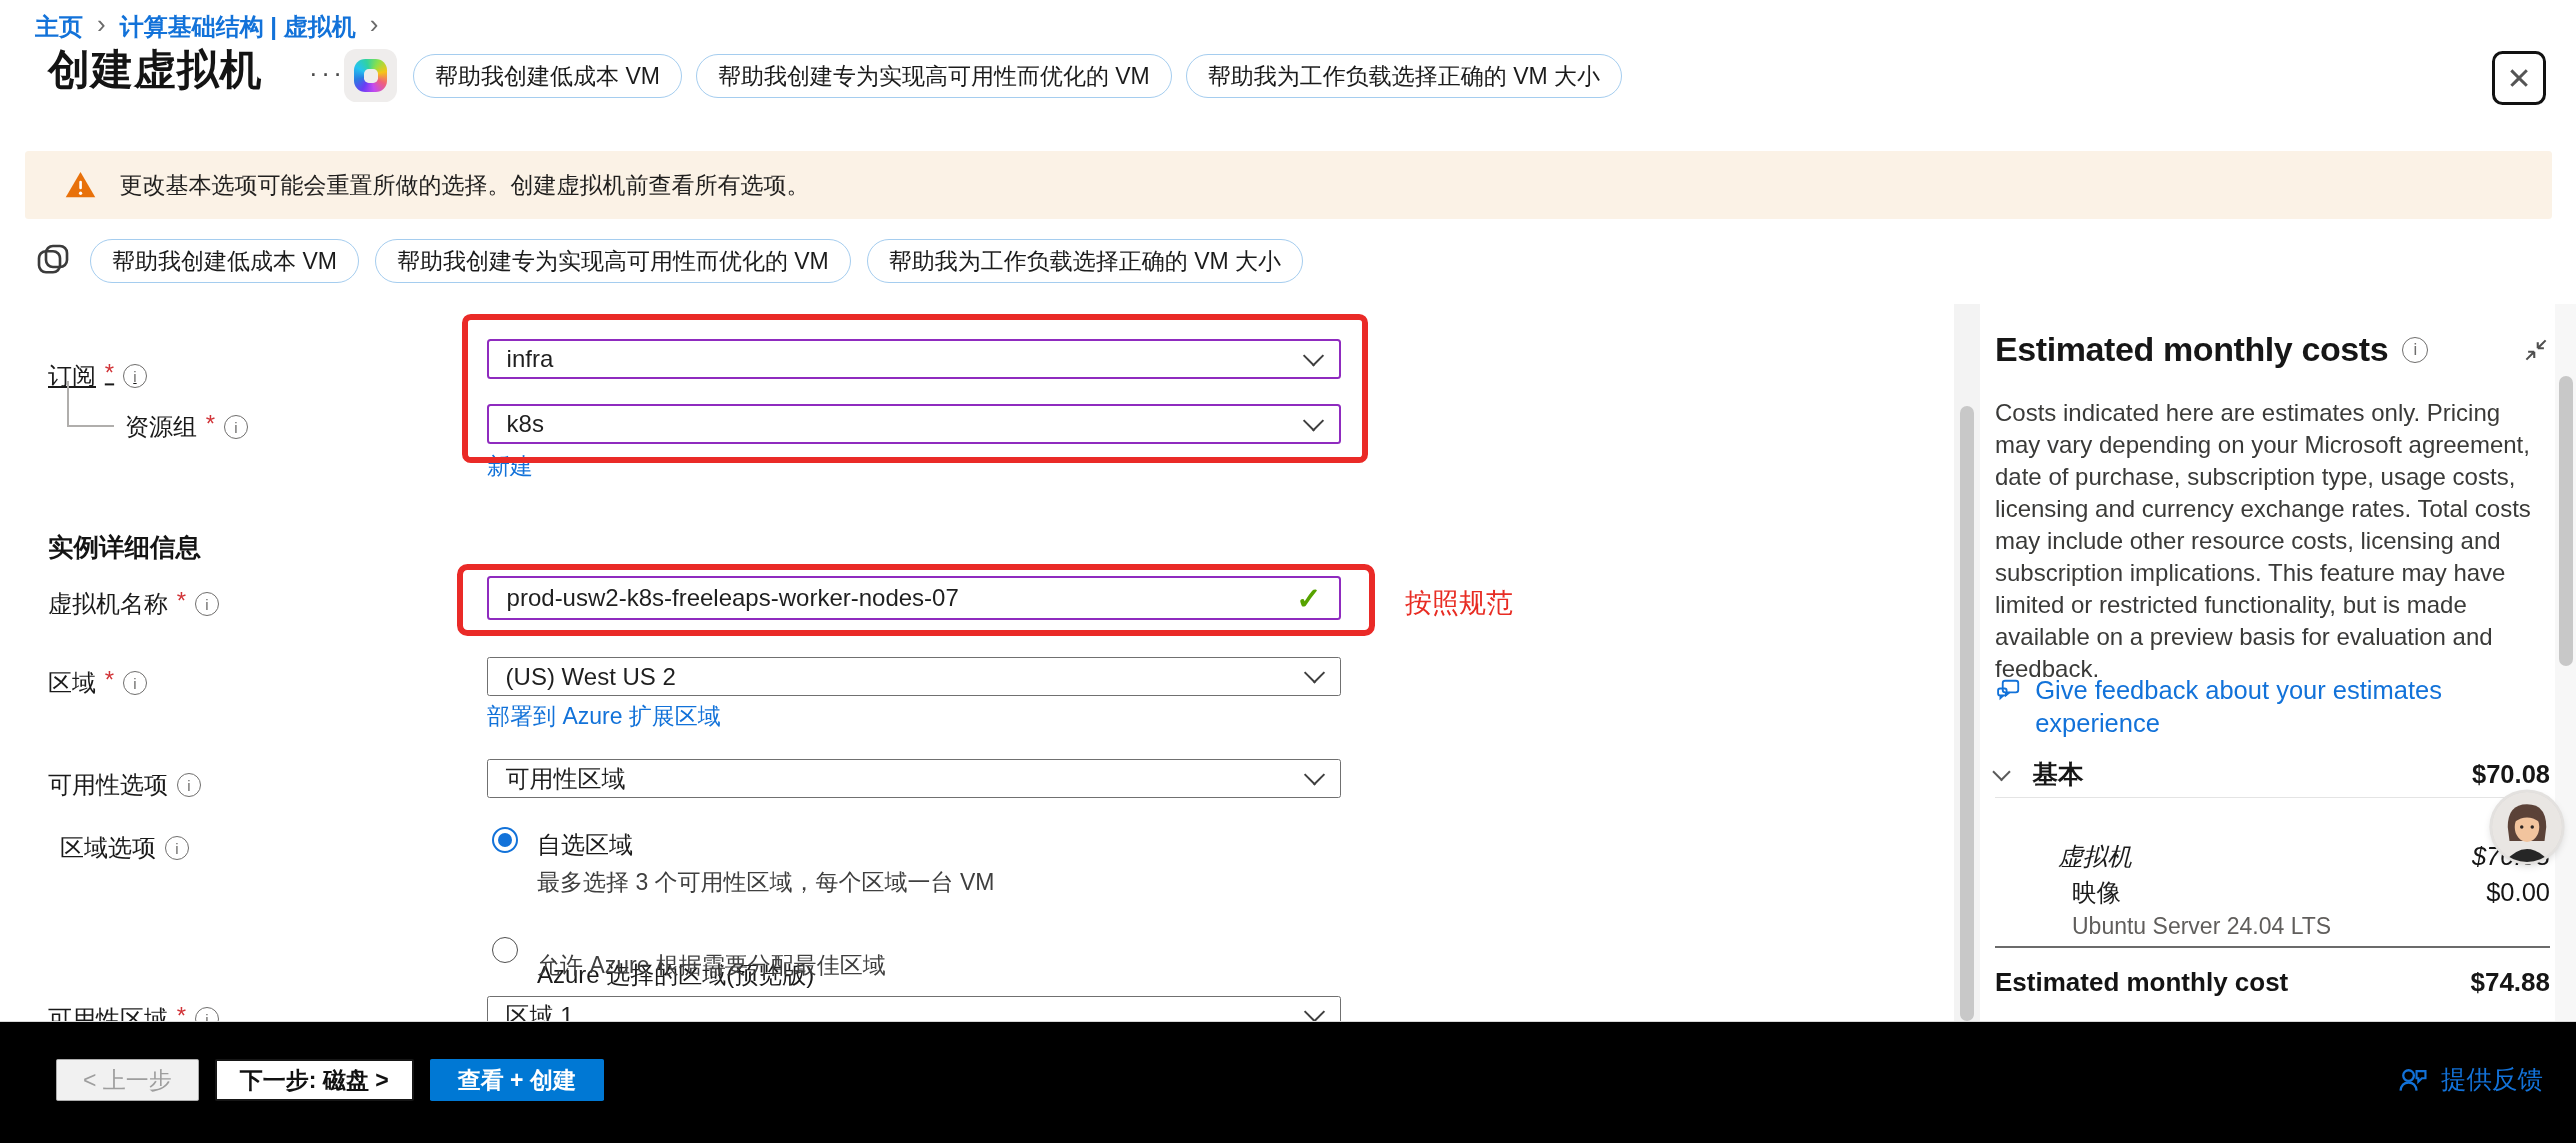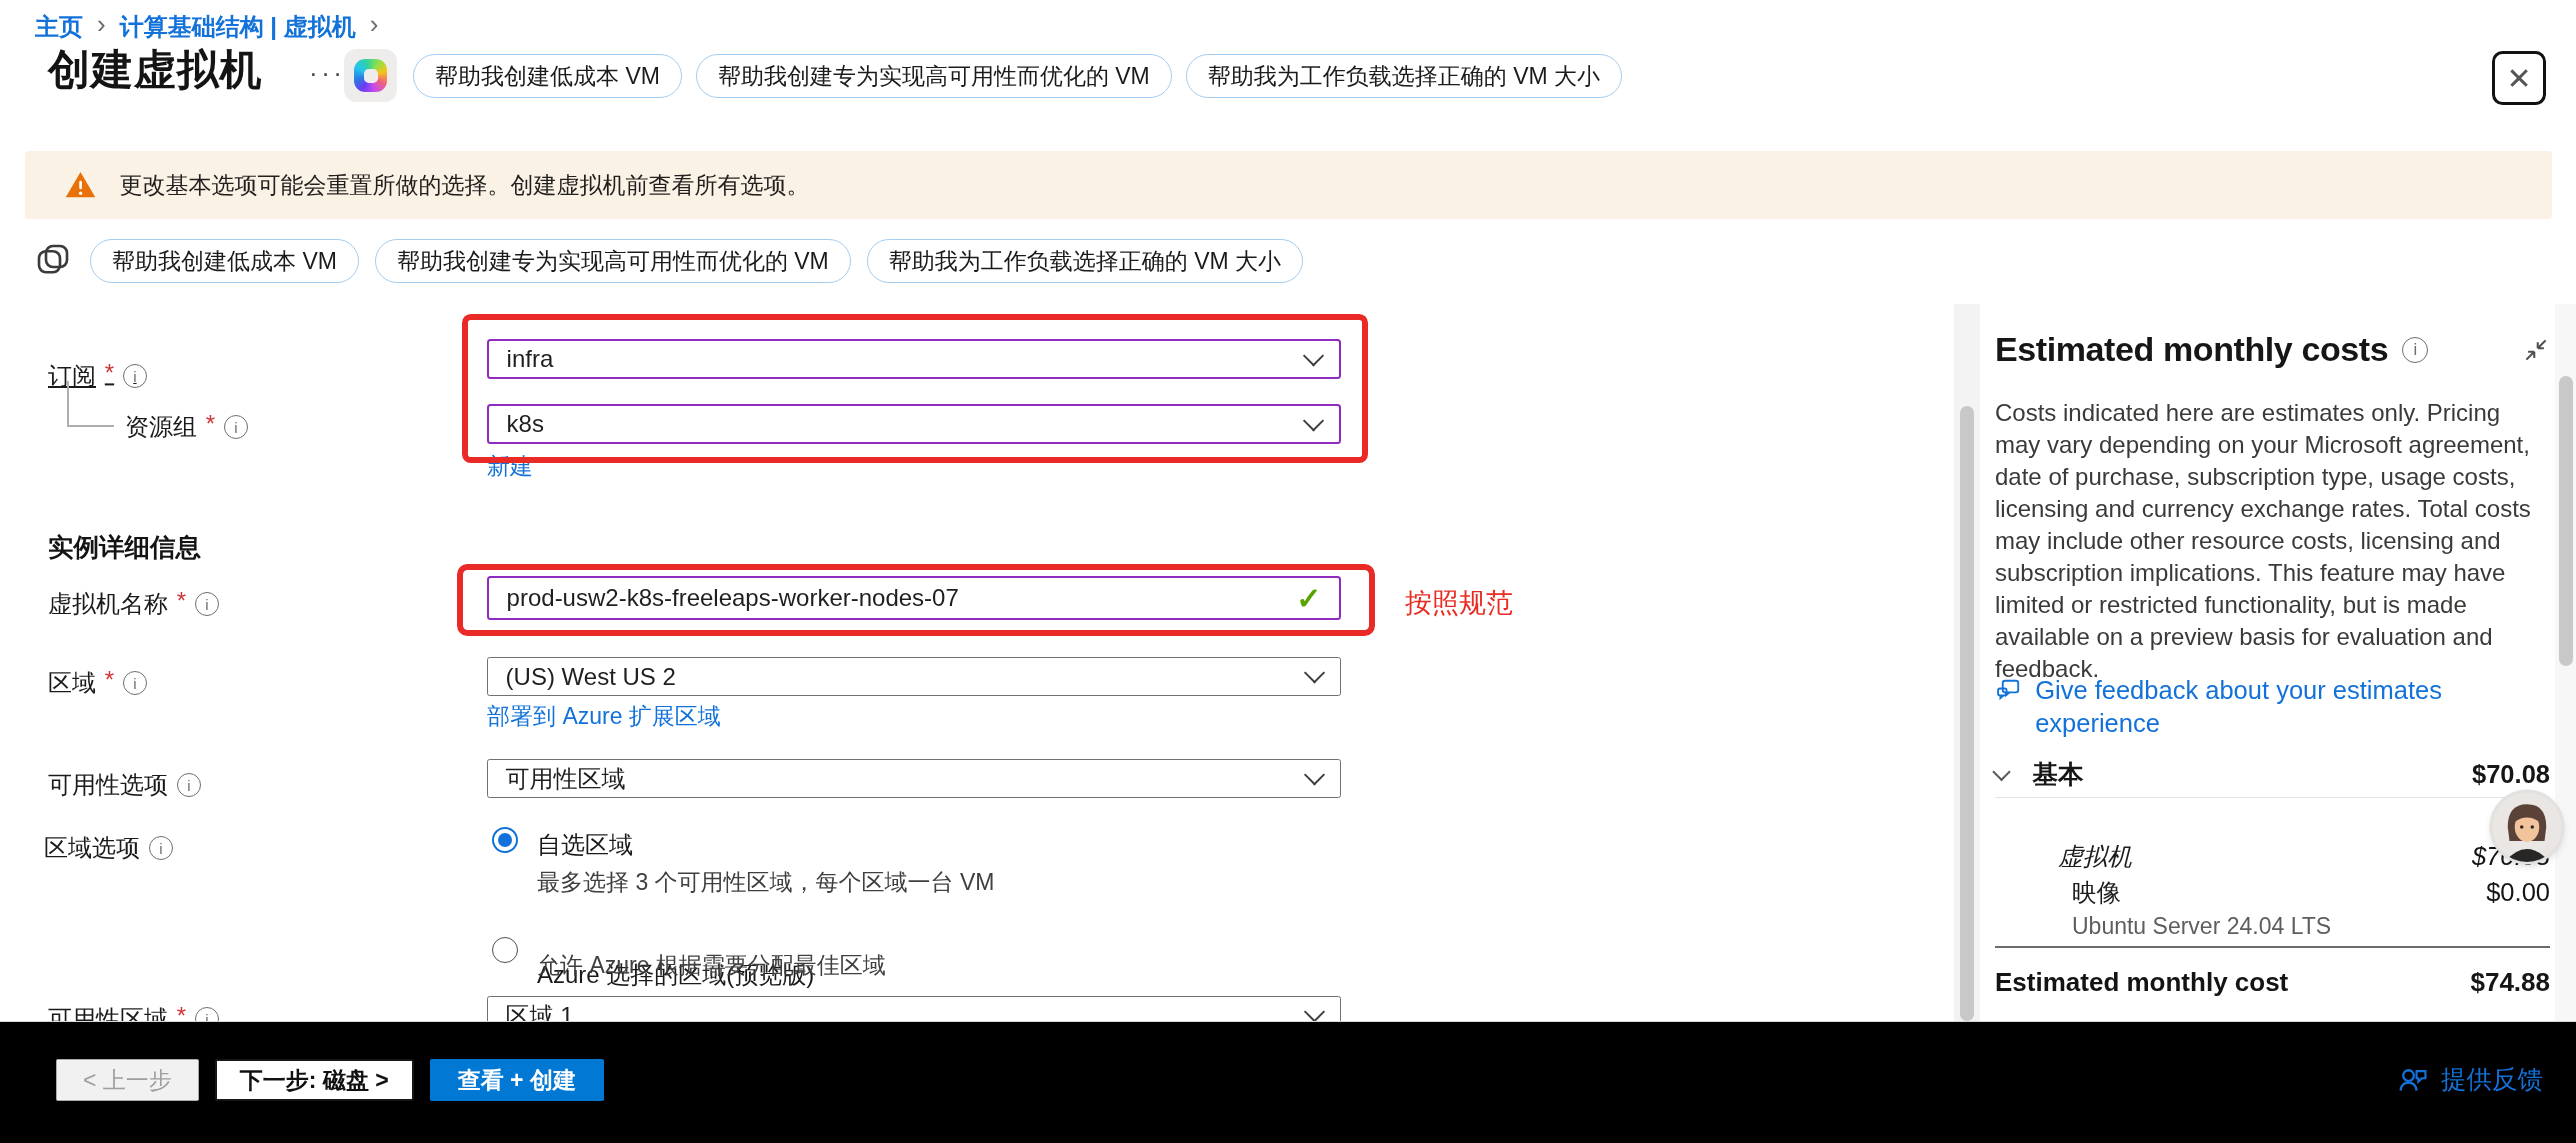--- a/index.html
+++ b/index.html
@@ -187,21 +187,21 @@
 
 <div class="abs flabel" style="left:48px; top:769px;">
   <span>可用性选项</span>
   <i class="info-i">i</i>
 </div>
 <div class="abs ctrl" style="top:759px;">
   <span>可用性区域</span>
   <span class="chev"></span>
 </div>
 
-<div class="abs flabel" style="left:44px; top:832px;text-align:center;">
+<div class="abs flabel" style="left:60px; top:832px;text-align:center;">
   <span>区域选项</span>
   <i class="info-i">i</i>
 </div>
 <div class="abs radio selected" style="left:492px; top:827px;"></div>
 <span class="abs radio-label" style="left:537px; top:829px;">自选区域</span>
 <span class="abs radio-desc" style="left:537px; top:867px;">最多选择 3 个可用性区域，每个区域一台 VM</span>
 <div class="abs radio" style="left:492px; top:911px;"></div>
 <span class="abs radio-label" style="left:537px; top:959px;text-align:center;">Azure 选择的区域(预览版)</span>
 <span class="abs radio-desc" style="left:537px; top:950px;">允许 Azure 根据需要分配最佳区域</span>
 

